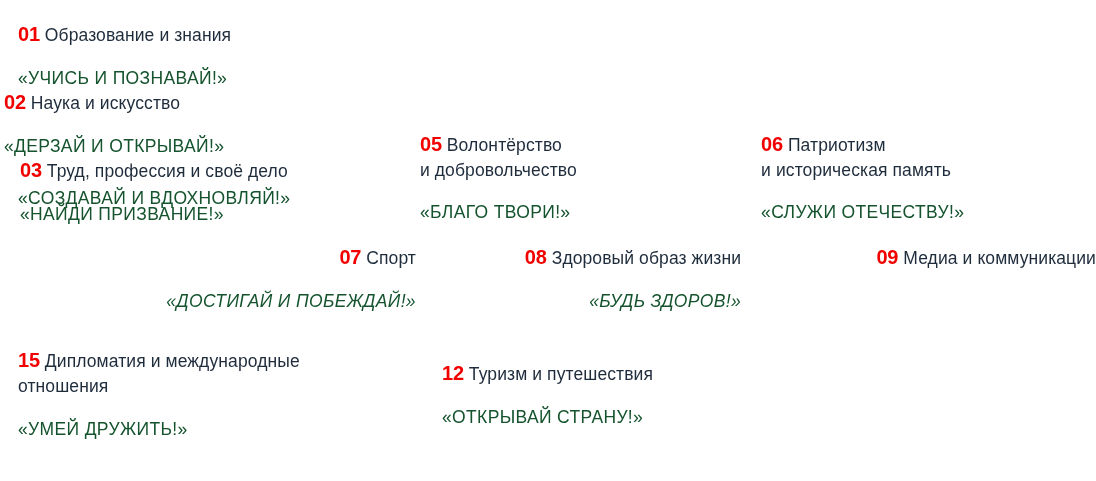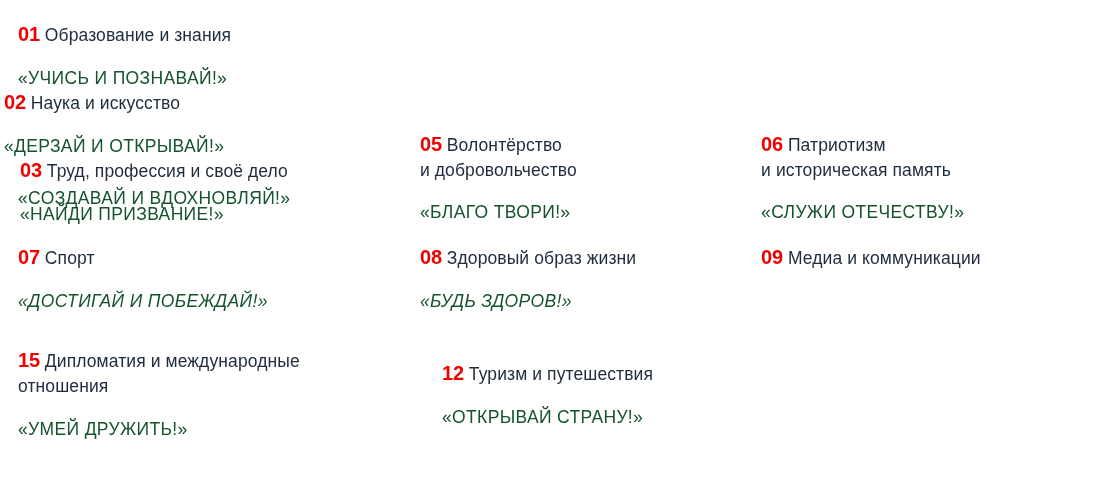--- a/index.html
+++ b/index.html
@@ -26,21 +26,21 @@
 
   .grid-row {
     display: flex;
     flex-direction: row;
     align-items: flex-start;
     width: 1096px;
   }
 
   .row-1 { height: 110px; flex-direction: column; }
   .row-2 { height: 113px; }
-  .row-3 { height: 103px; }
+  .row-3 { height: 103px; text-align: right; }
   .row-4 { height: 110px; }
 
   .cell {
     box-sizing: border-box;
     position: relative;
   }
   .col-1 { width: 422px; padding-left: 18px; }
   .col-2 { width: 330px; padding-left: 4px; }
   .col-3 { width: 344px; padding-left: 4px; margin-left: 16px; }
 

